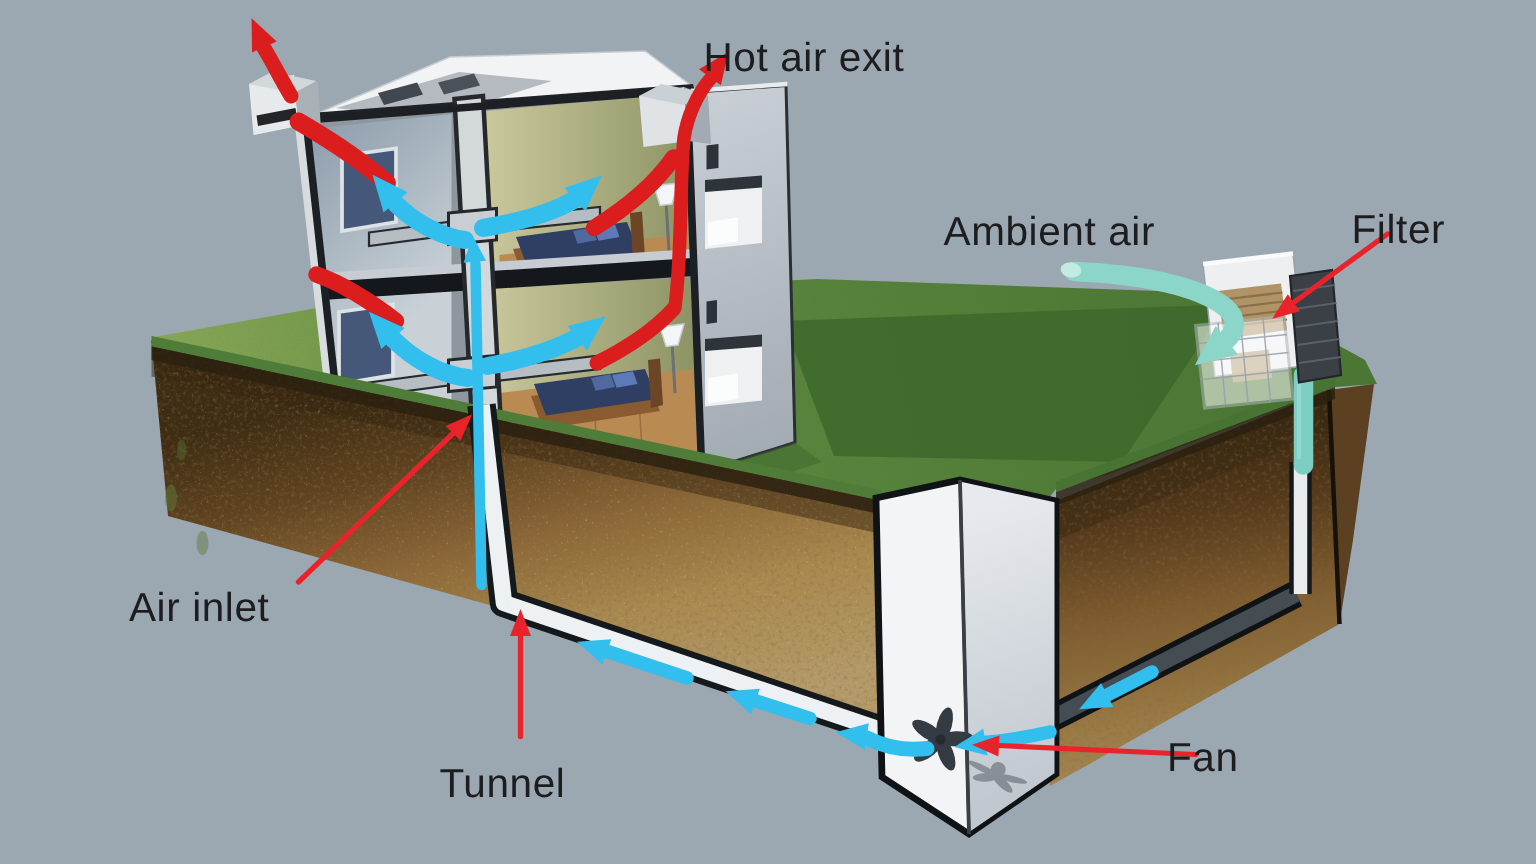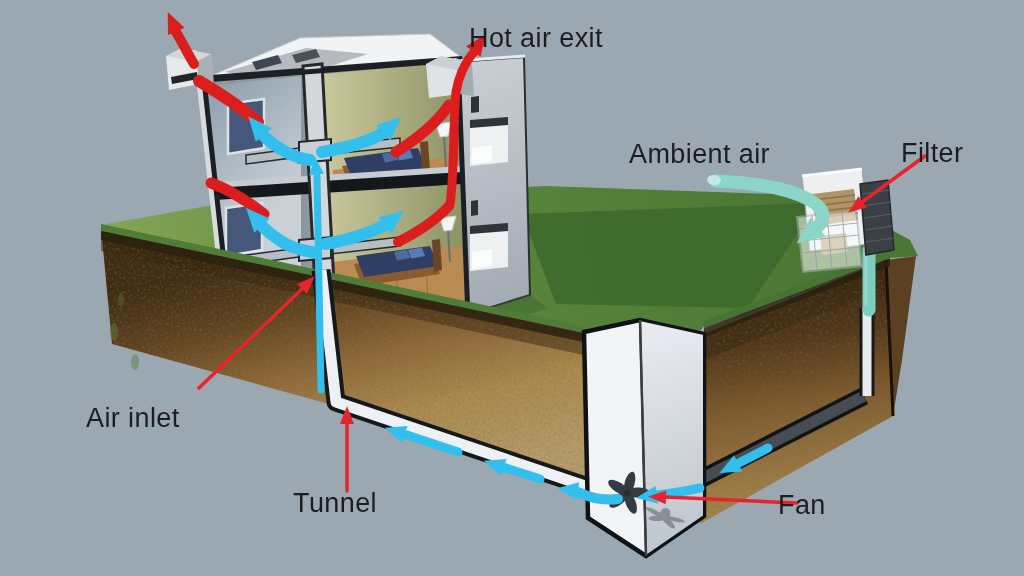--- a/index.html
+++ b/index.html
@@ -304,16 +304,16 @@
     <path d="M0,-11 L7,7 L-7,7 Z" transform="translate(347,417) rotate(0)"></path>
     <path d="M0,-11 L7,7 L-7,7 Z" transform="translate(659,497) rotate(-87)"></path>
   </g>
 </svg>
 
 <div class="lbl" style="left:469px;top:21px;">Hot air exit</div>
 <div class="lbl center" style="left:610px;top:137px;width:160px;">
   <div>Ambient air</div>
 </div>
 <div class="lbl" style="left:901px;top:136px;">Filter</div>
-<div class="lbl" style="left:86px;top:401px;">Air inlet</div>
-<div class="lbl" style="left:293px;top:486px;">Tunnel</div>
+<div class="lbl" style="left:86px;top:388px;">Air inlet</div>
+<div class="lbl" style="left:293px;top:505px;">Tunnel</div>
 <div class="lbl" style="left:778px;top:488px;">Fan</div>
 </div>
 
 </body></html>

